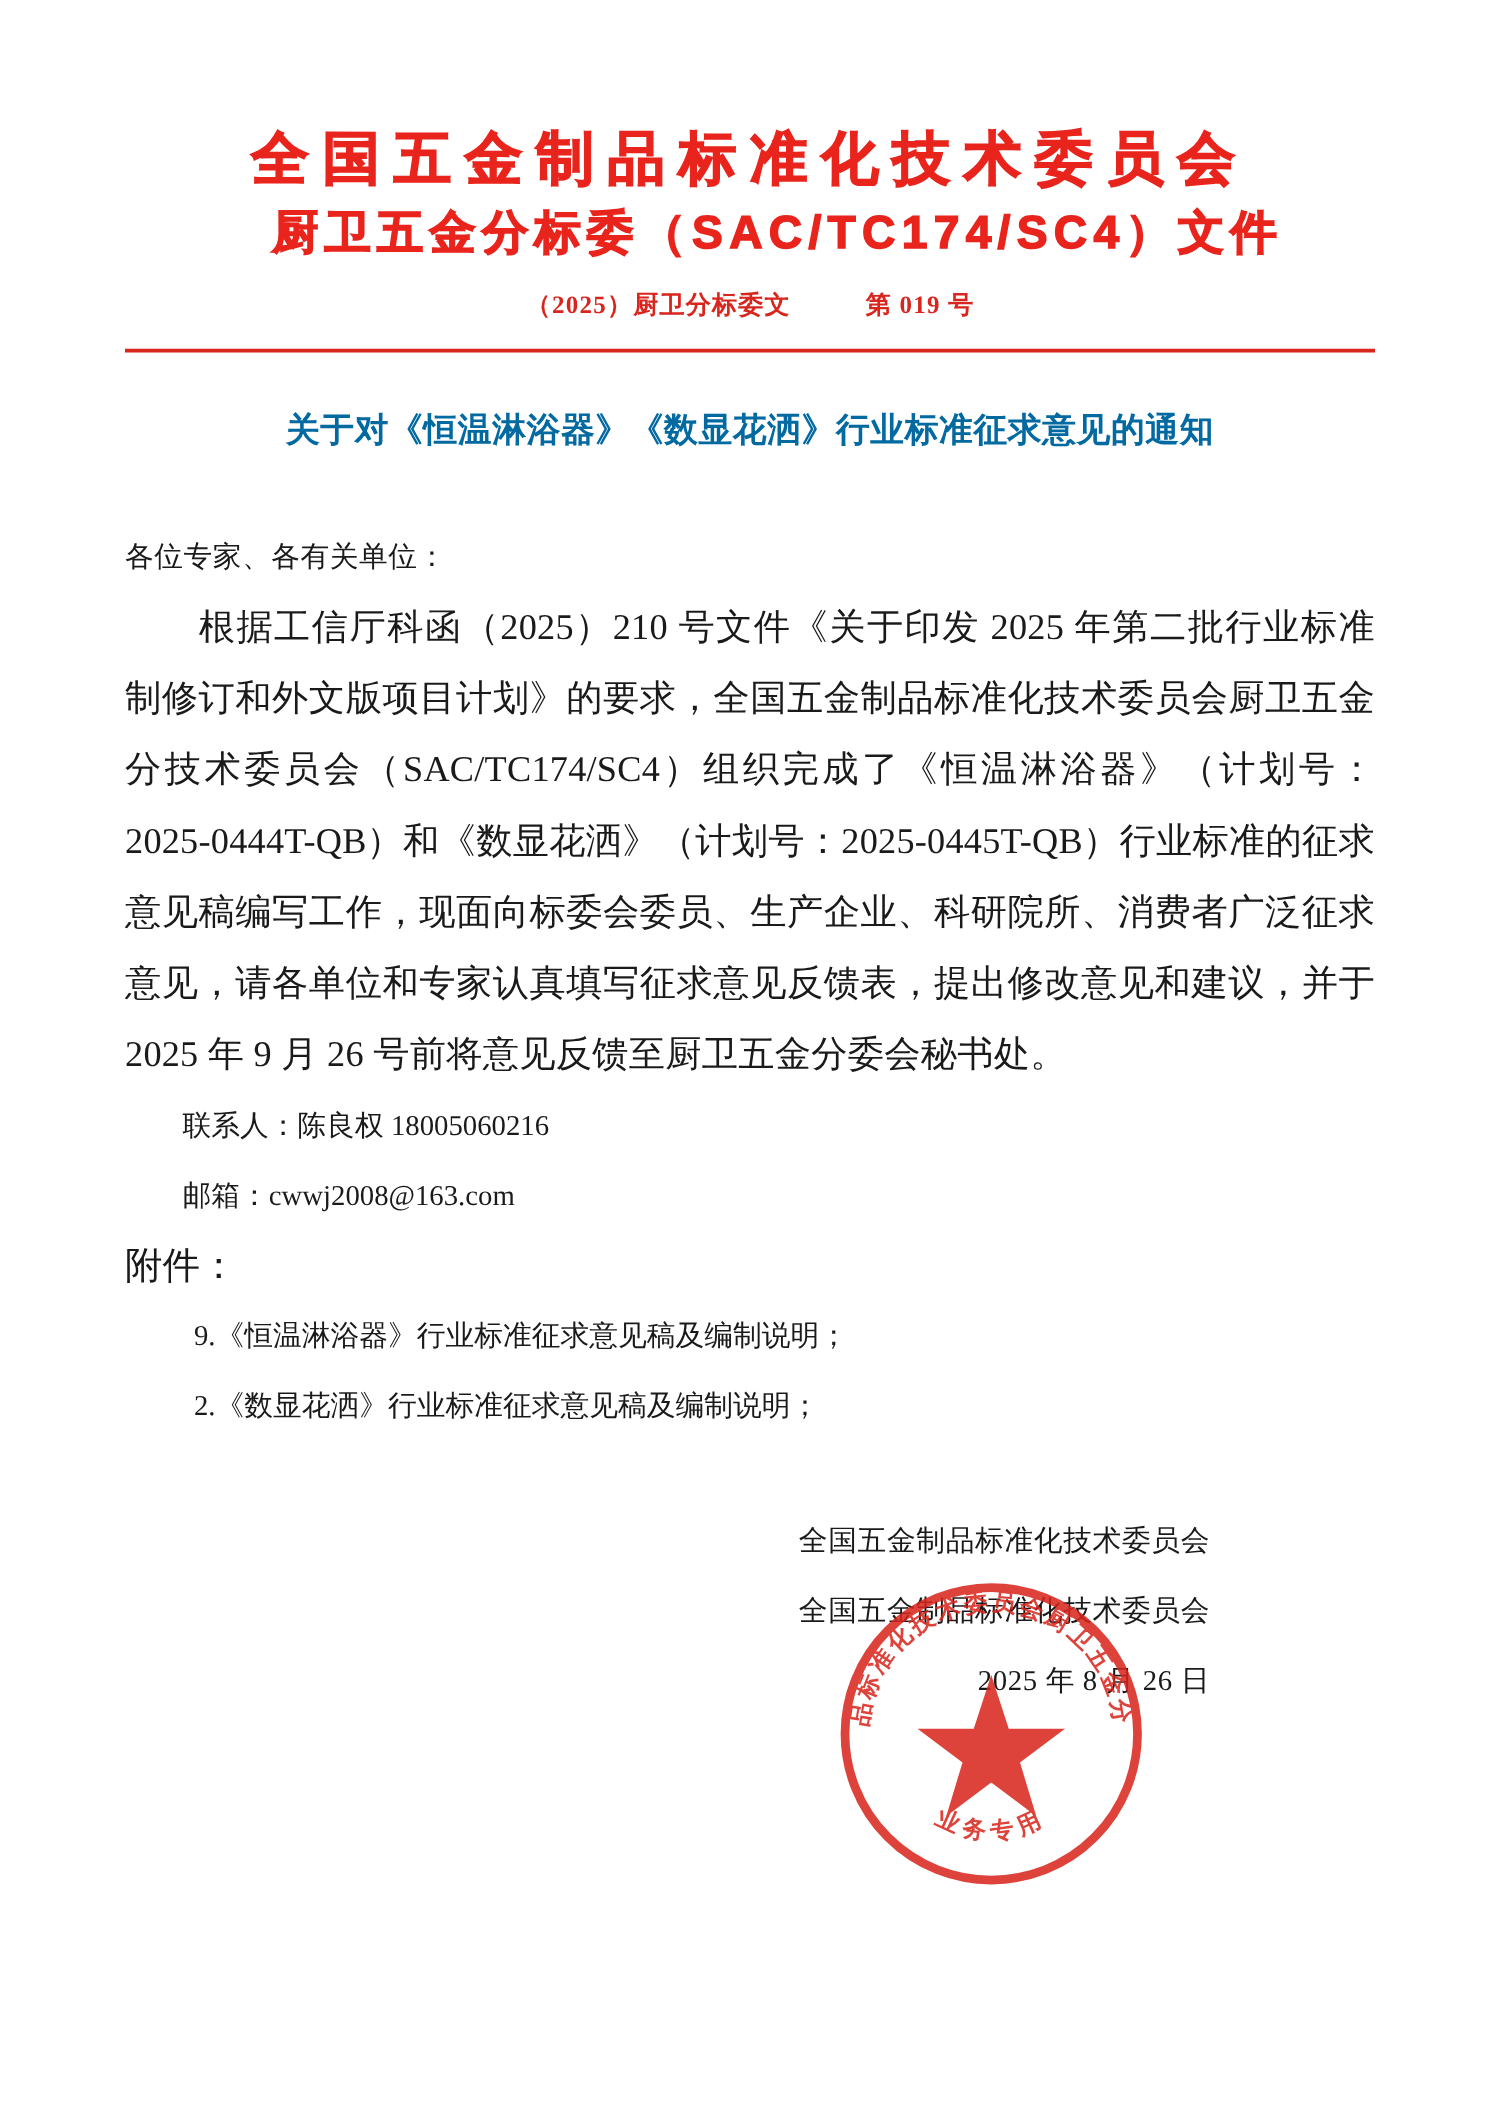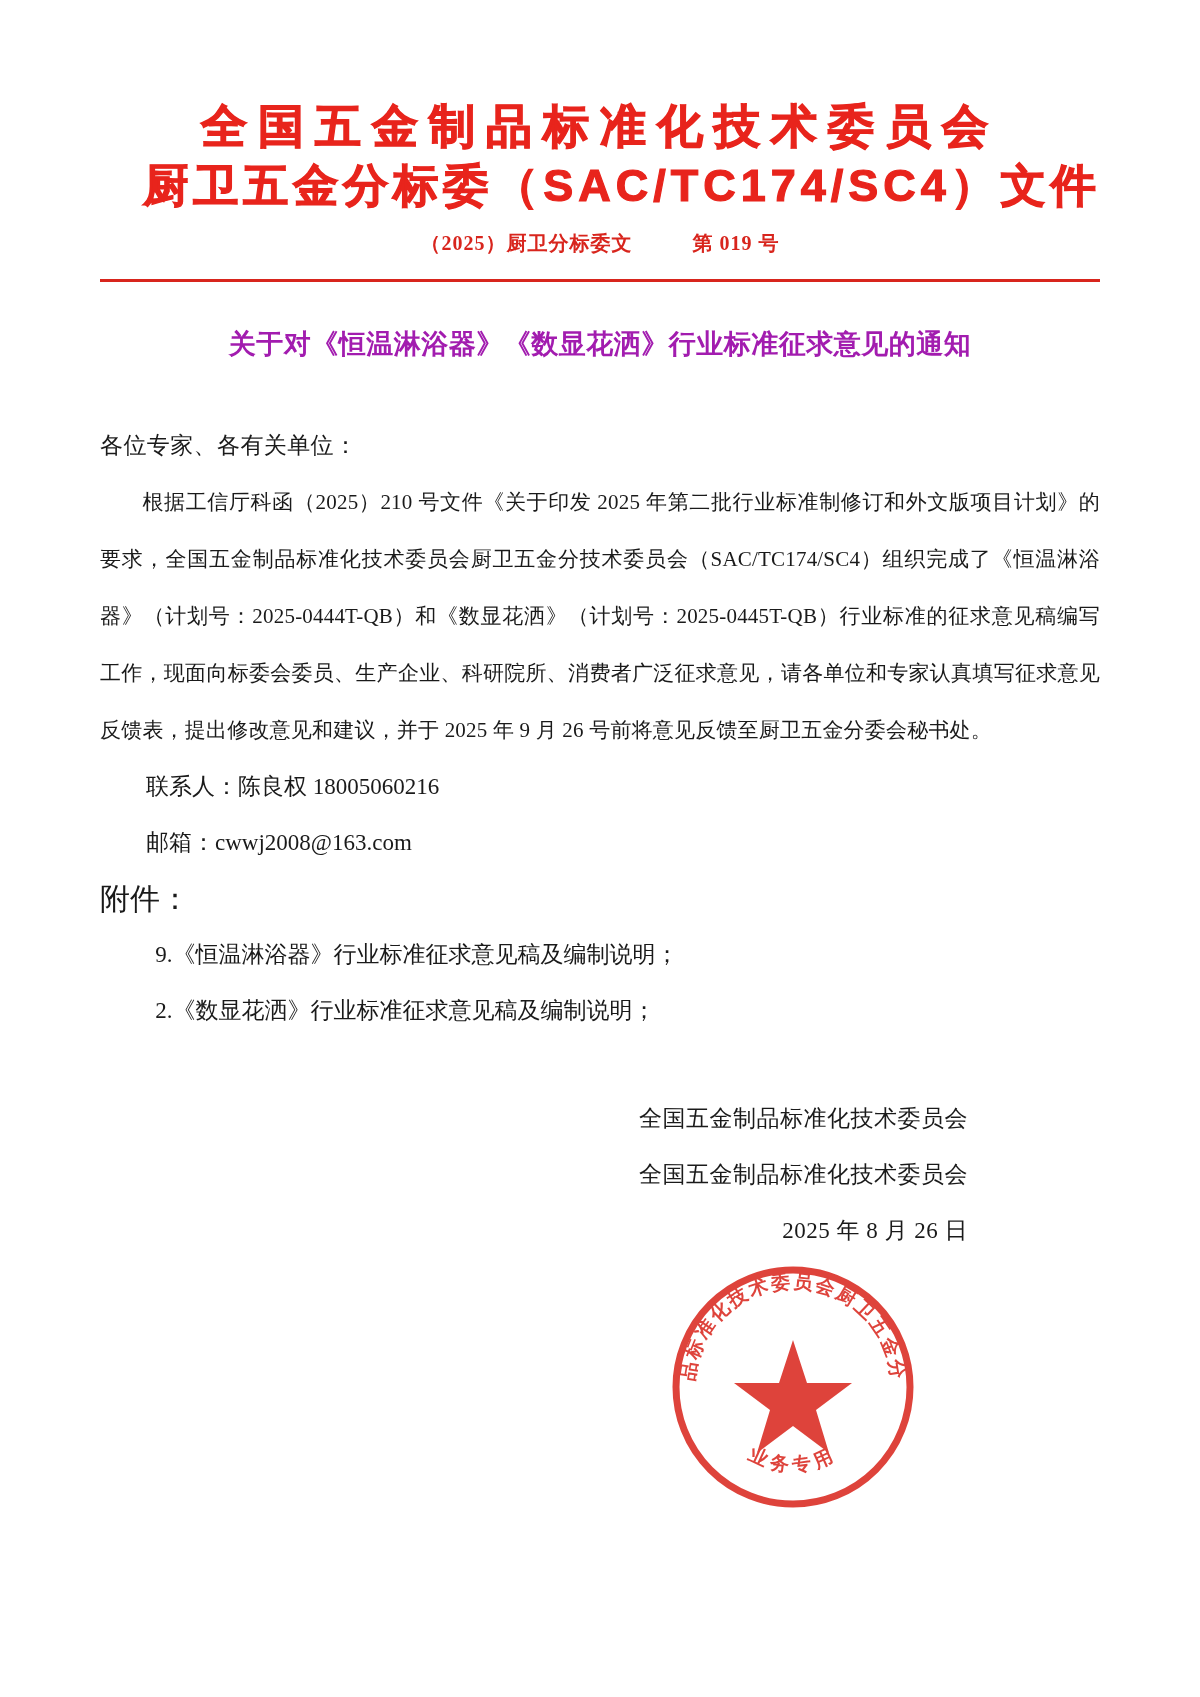--- a/index.html
+++ b/index.html
@@ -19,21 +19,21 @@
   .lh-line {
     color:#e8241c;
     font-family:"Liberation Sans","DejaVu Sans",sans-serif;
     font-weight:bold;
     font-size:46px;
     line-height:60px;
     letter-spacing:11px;
     white-space:nowrap;
     -webkit-text-stroke:1.2px #e8241c;
   }
-  .lh-line.l2 { letter-spacing:5px; font-size:45px;padding-left:44px; }
+  .lh-line.l2 { letter-spacing:5px; font-size:37px;padding-left:44px; }
   .doc-no {
     margin-top:14px;
     color:#d8251d;
     font-family:"Liberation Serif","DejaVu Serif",serif;
     font-weight:bold;
     font-size:20px;
     letter-spacing:1px;
   }
   .doc-no .gap { display:inline-block; width:48px; }
   .rule {
@@ -42,32 +42,32 @@
     background:#d8251d;
   }
 
   
   .doc-title {
     margin-top:44px;
     text-align:center;
     font-size:27px;
     font-weight:bold;
     letter-spacing:0.5px;
-    color:#a21caf;
+    color:#0369a1;
   }
 
   
   .body-wrap { margin:0 100px; padding-top:56px; }
   .salutation {
     font-size:23px;
     line-height:56px;
     letter-spacing:0.4px;
   }
   .para {
-    font-size:21px;
+    font-size:29px;
     line-height:57px;
     text-align:justify;
     text-justify:inter-ideograph;
     letter-spacing:0.2px;
   }
   .para .indent { display:inline-block; width:2em; }
   .contact-line {
     font-size:23px;
     line-height:56px;
     padding-left:2em;

